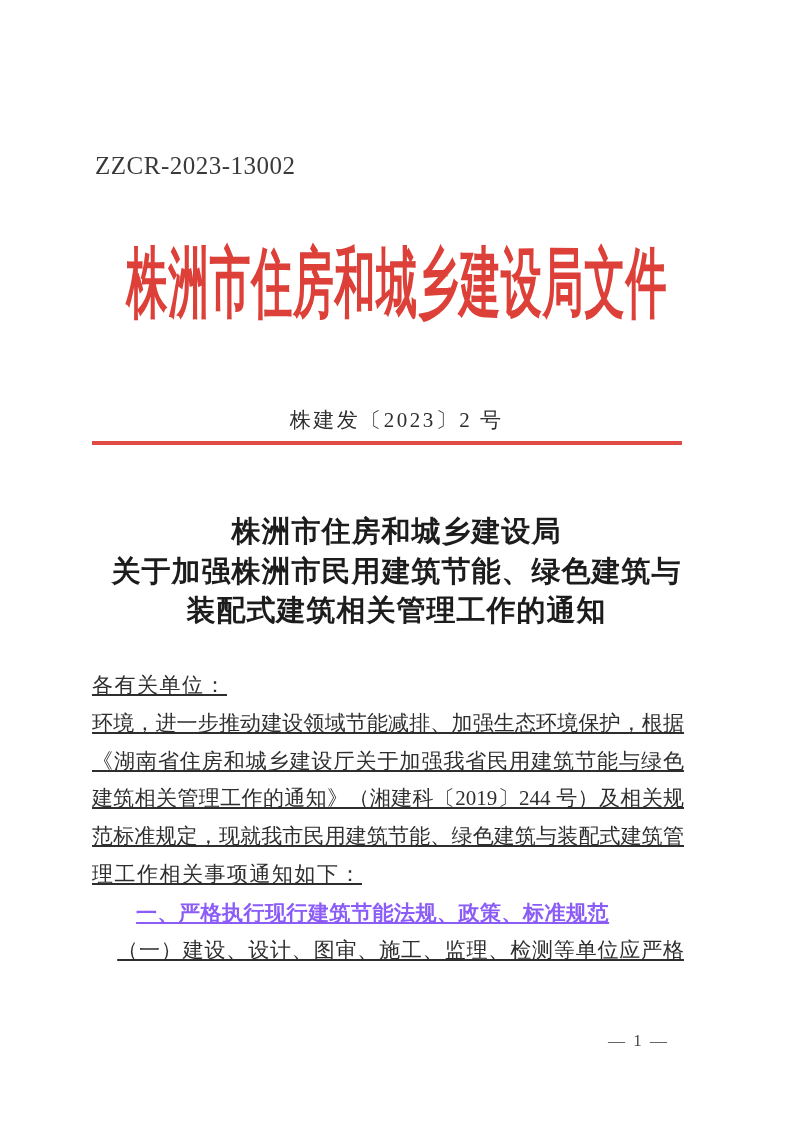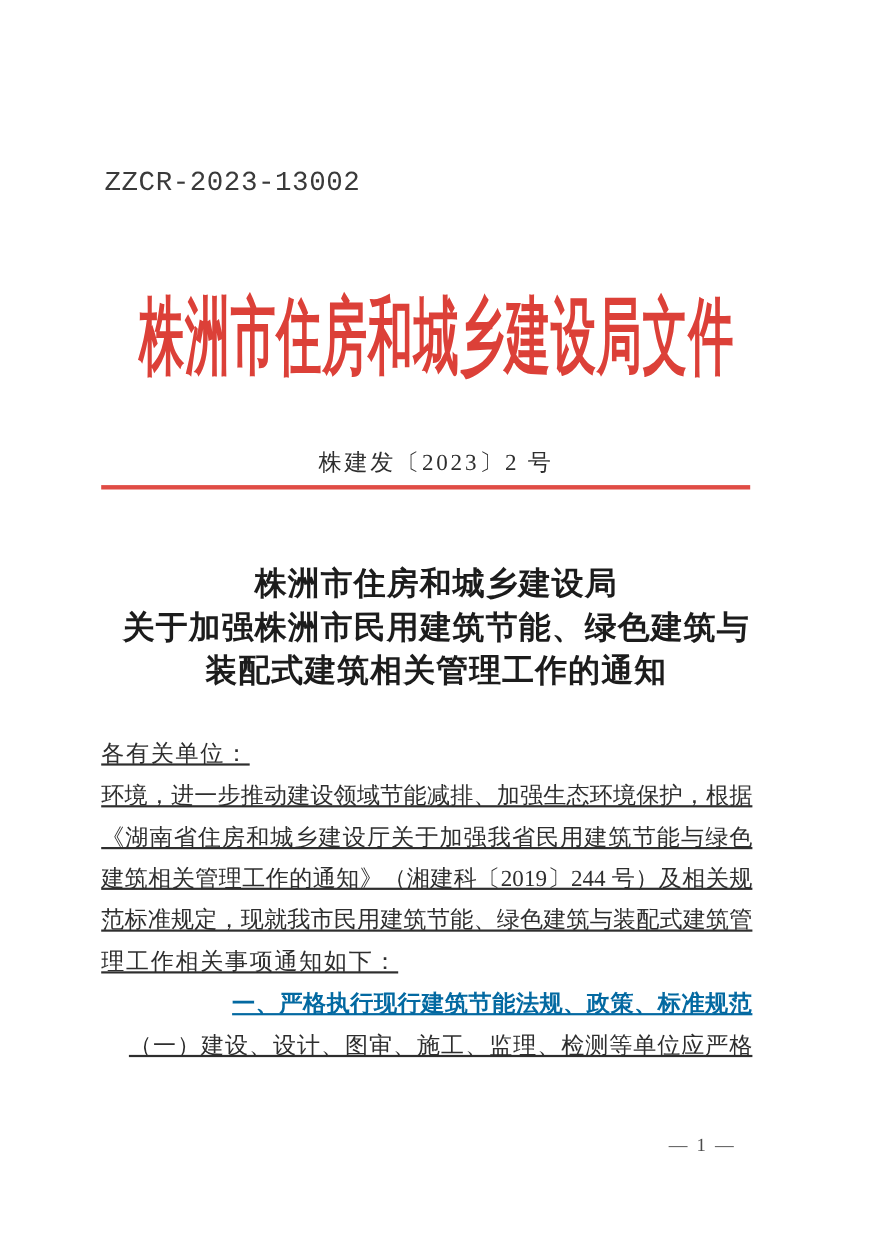--- a/index.html
+++ b/index.html
@@ -16,32 +16,31 @@
     font-family: "Liberation Serif", "DejaVu Serif", serif;
     color: #2e2e2e;
   }
   .ref {
     position: absolute;
     left: 95px;
     top: 152px;
     font-size: 25px;
     letter-spacing: 0.5px;
     color: #3a3a3a;
-    font-family: Liberation Mono, monospace;
+    font-family: Liberation Serif, serif;
   }
   .banner {
     position: absolute;
     top: 246px;
     left: 0;
     width: 100%;
     height: 76px;
     display: flex;
     align-items: center;
     justify-content: center;
-    margin-top: 24px;
   }
   .banner-text {
     font-size: 51px;
     line-height: 51px;
     font-weight: bold;
     white-space: nowrap;
     letter-spacing: 1px;
     color: #dc4038;
     transform: scale(0.8, 1.5);
     transform-origin: center;
@@ -101,22 +100,21 @@
   .indent {
     text-indent: 2.1em;
   }
   .indent-sm {
     text-indent: 1.2em;
   }
   .heading {
     font-weight: bold;
     letter-spacing: 0.5px;
     font-family: "Liberation Sans", "DejaVu Sans", sans-serif;
-    color: #0369a1;
-    text-align: right;
+    color: #8b5cf6;
   }
   .page-number {
     position: absolute;
     top: 1031px;
     right: 124px;
     font-size: 17px;
     letter-spacing: 2px;
     color: #4a4a4a;
   }
 </style>

